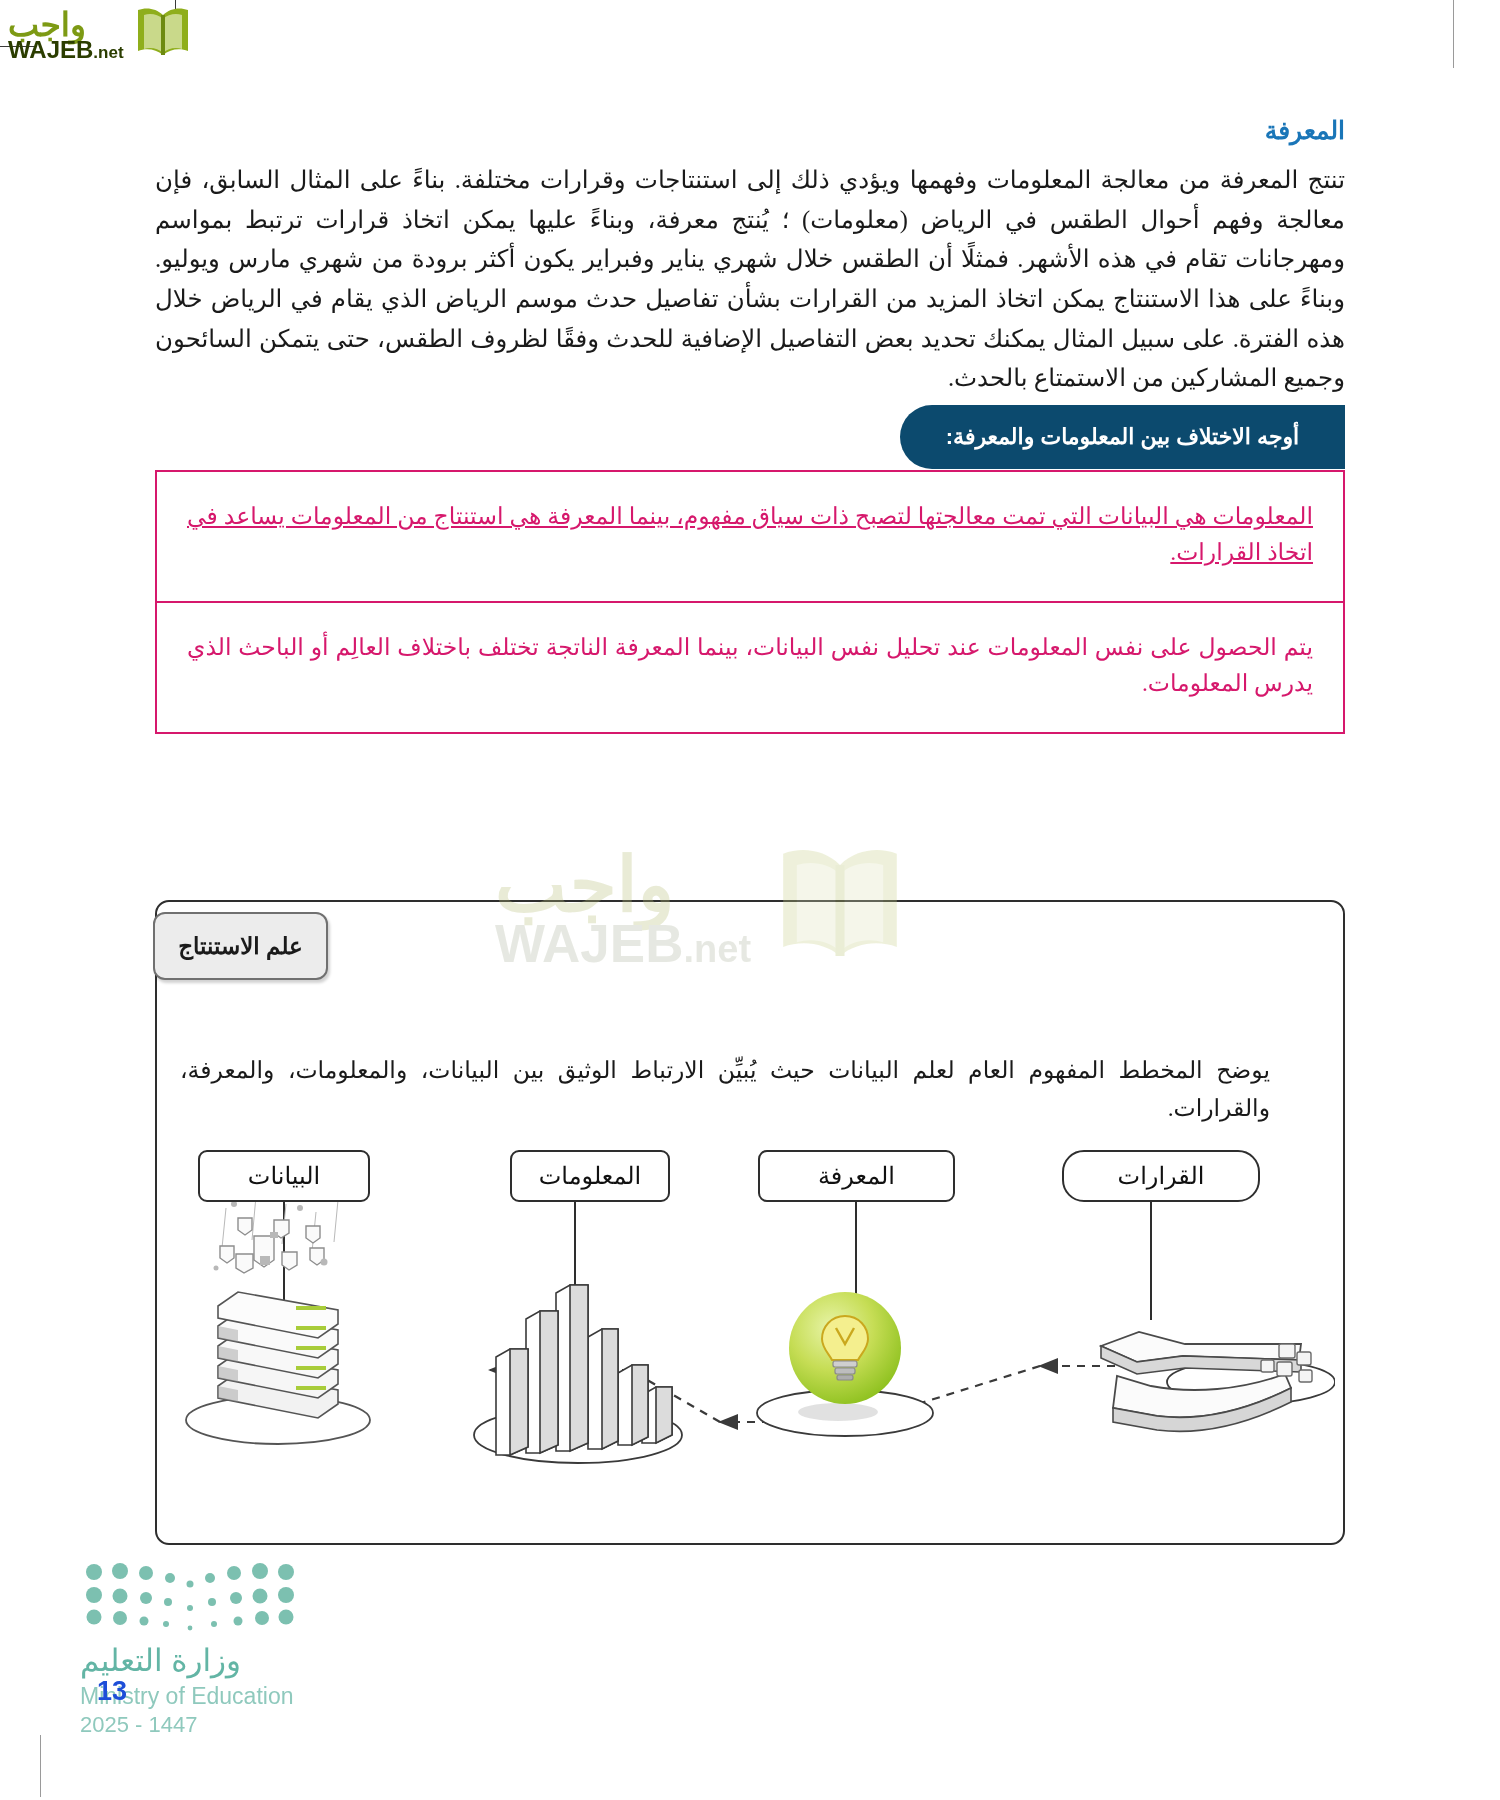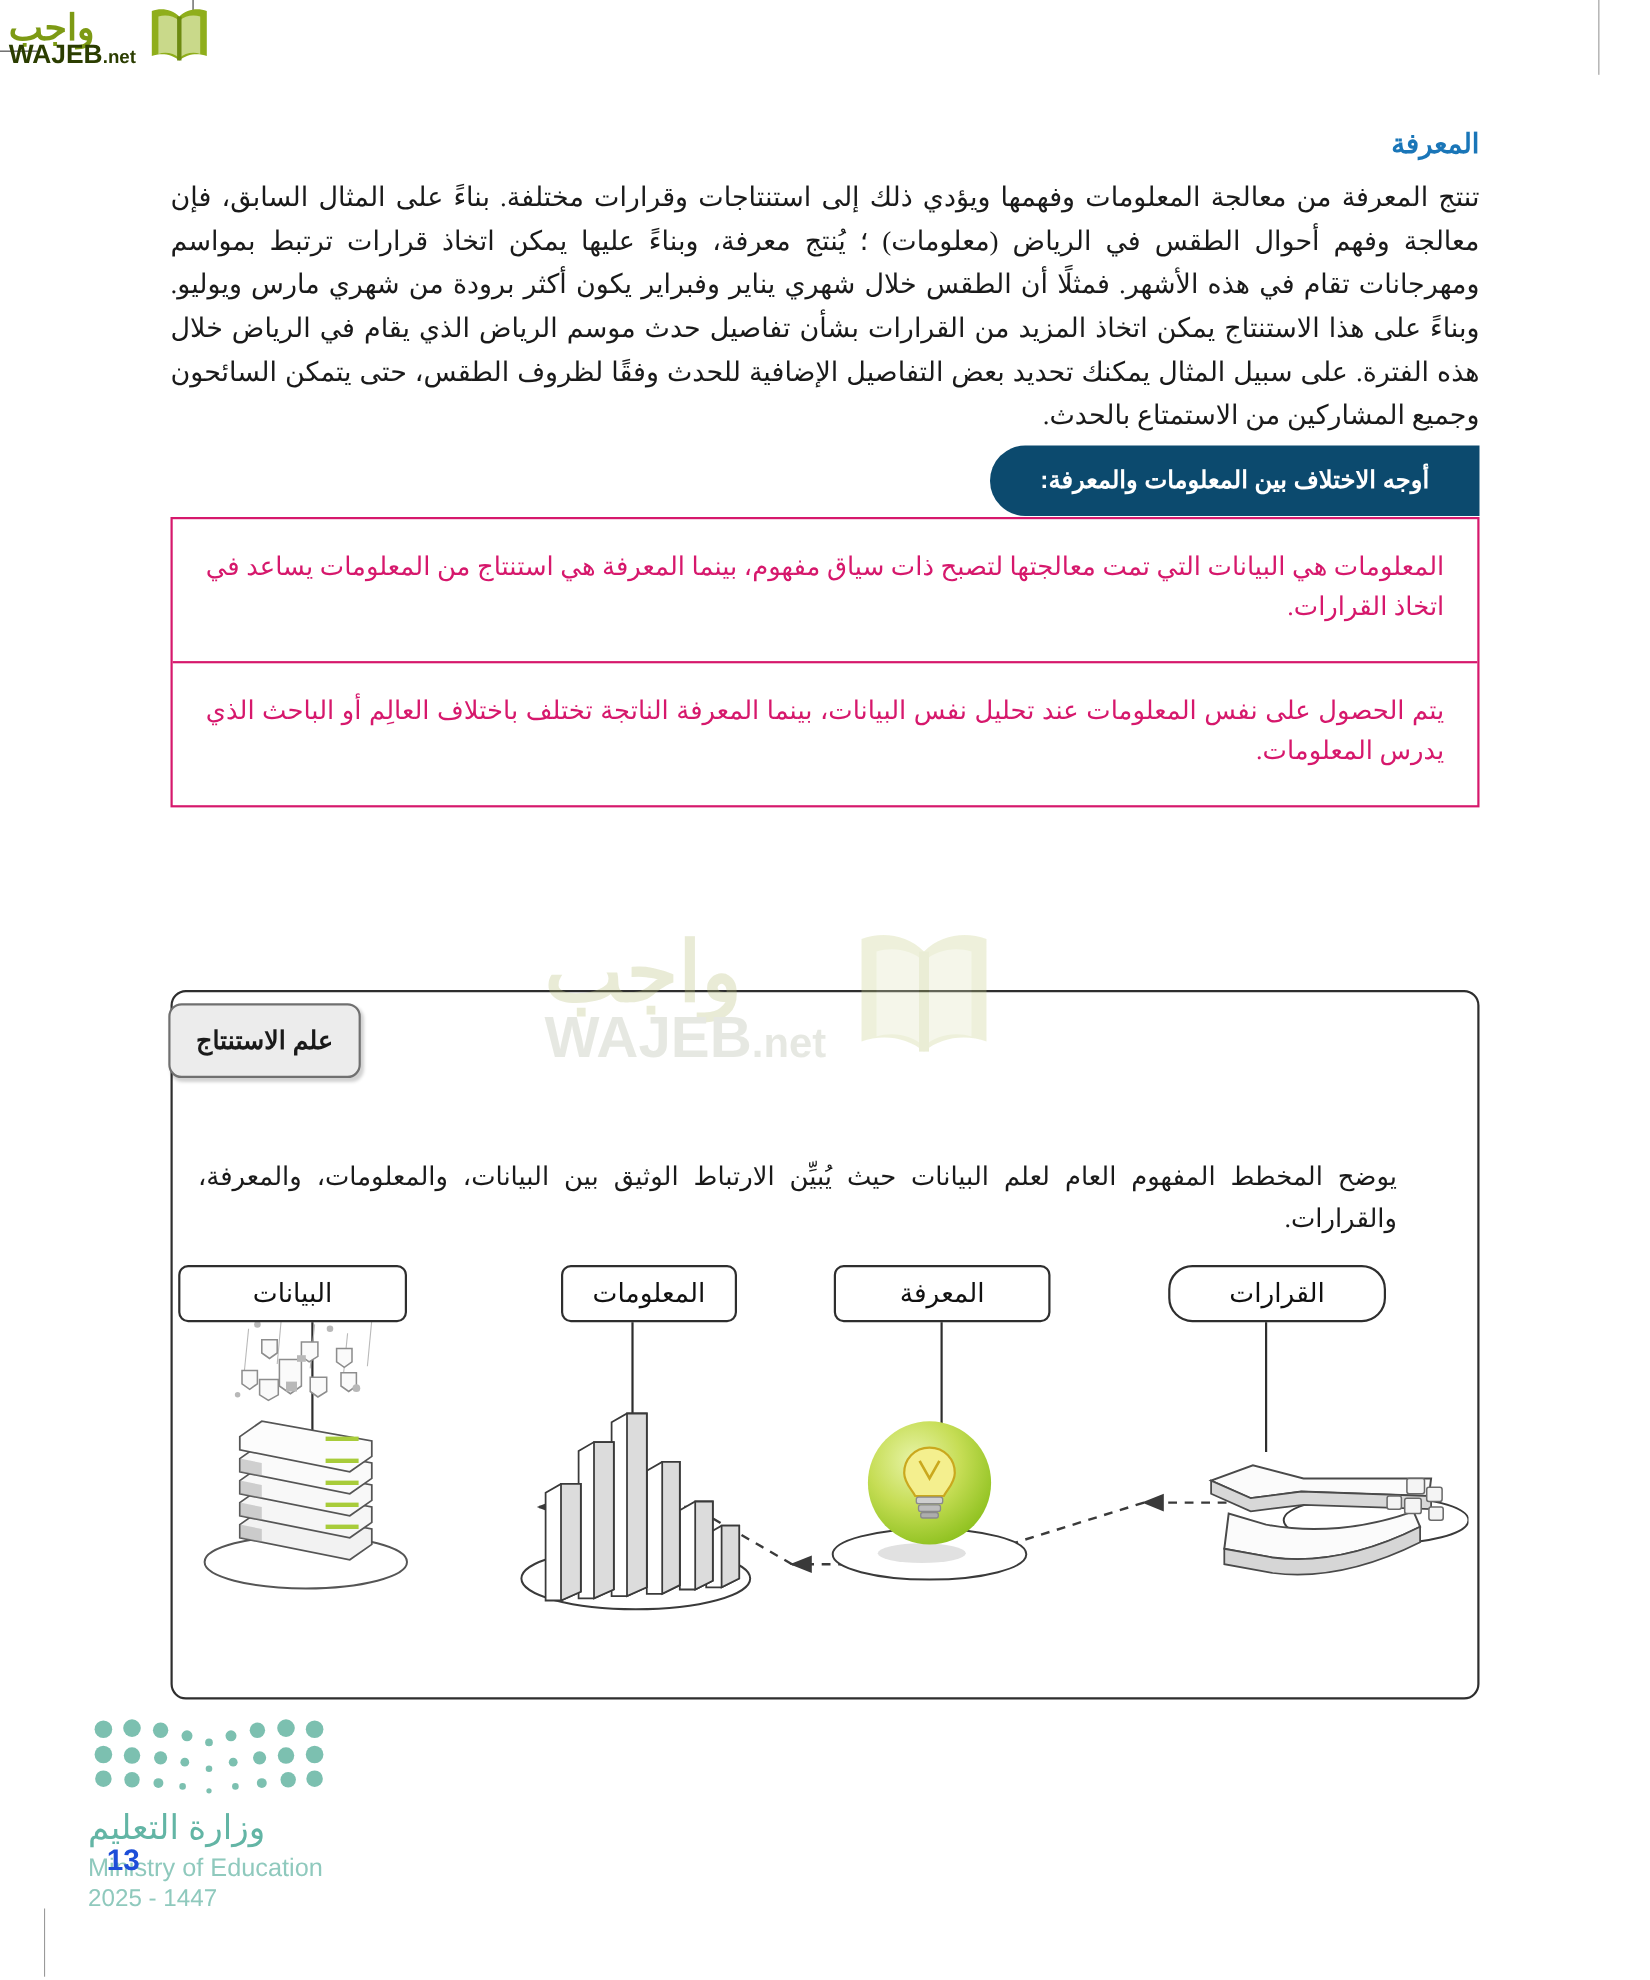--- a/index.html
+++ b/index.html
@@ -138,21 +138,21 @@
     box-sizing: border-box;
     padding: 26px 30px 30px 30px;
     font-size: 23.5px;
     line-height: 1.55;
     color: #d6186c;
     text-align: justify;
     border-bottom: 2px solid #d6186c;
   }
   .callout-row:last-child { border-bottom: none; }
   .callout-row.shaded { background: #fbe9f1; }
-  .callout-row.r1 { min-height: 112px; }
+  .callout-row.r1 { min-height: 112px; text-decoration: underline; }
   .callout-row.r2 { min-height: 115px; }
   .callout-row.r3 { min-height: 110px; }
 
   
   .watermark {
     position: absolute;
     top: 828px;
     left: 495px;
     width: 480px;
     height: 160px;
@@ -236,21 +236,21 @@
     box-sizing: border-box;
     display: flex;
     align-items: center;
     justify-content: center;
     z-index: 5;
   }
   .node-box .nb-text {
     font-size: 24px;
     color: #111111;
   }
-  #node-data      { top: 1150px; right: 1130px; width: 208px; }
+  #node-data      { top: 1150px; right: 1130px; width: 172px; }
   #node-info      { top: 1150px; right: 830px;  width: 160px; }
   #node-knowledge { top: 1150px; right: 545px;  width: 197px; }
   #node-decisions { top: 1150px; right: 240px;  width: 198px; border-radius: 22px; }
 
   .connector {
     position: absolute;
     width: 2px;
     background: #2e2e2e;
     z-index: 4;
   }

